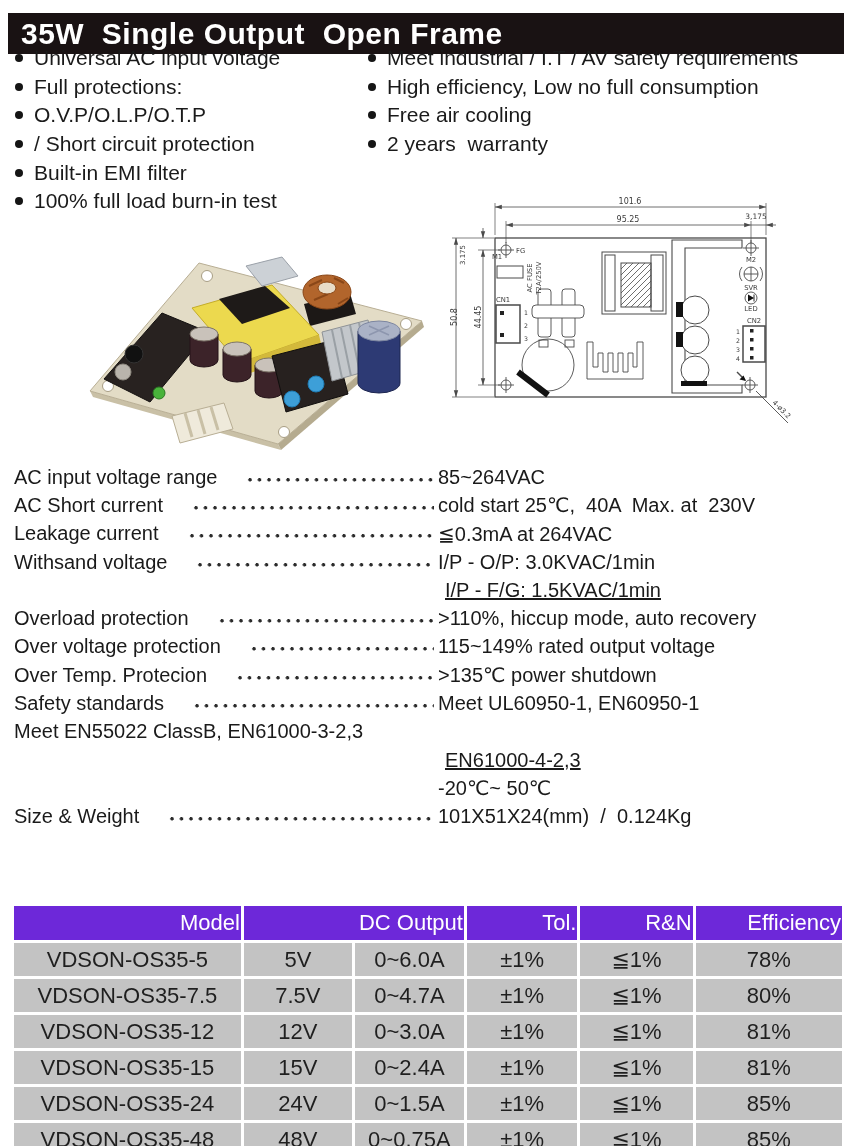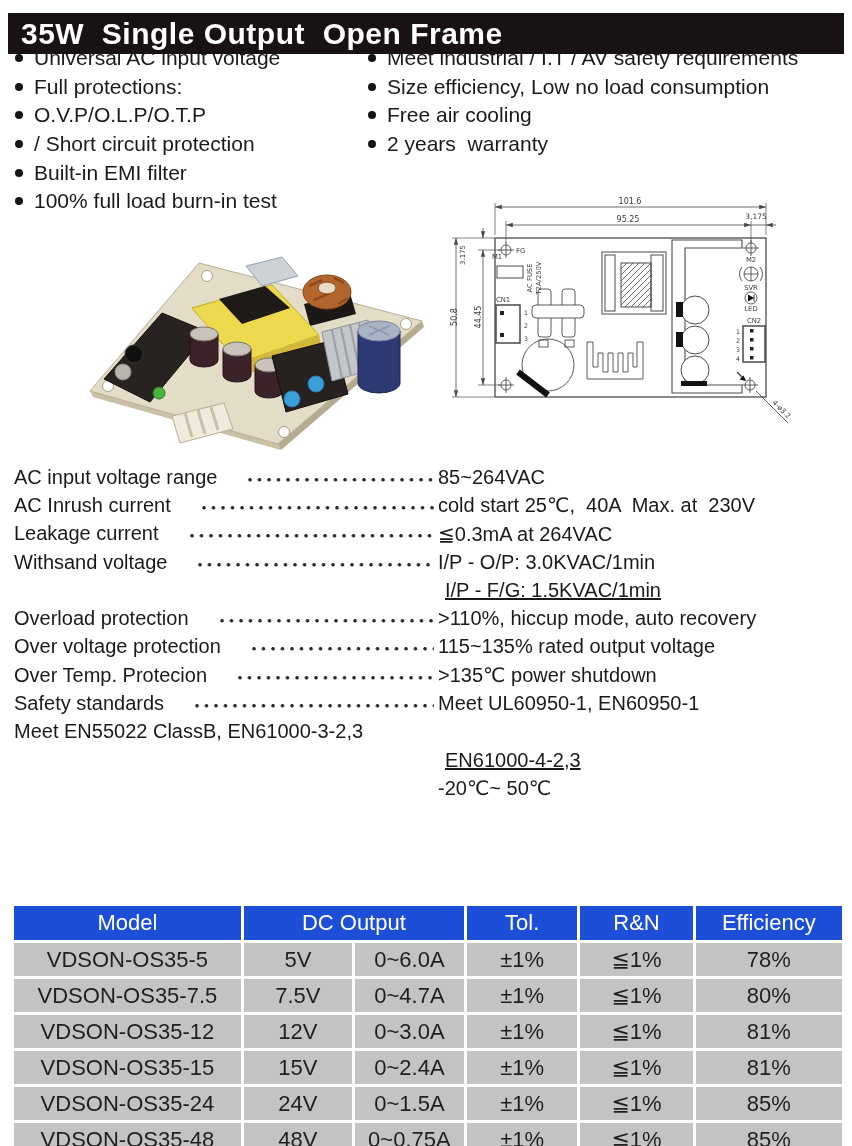--- a/index.html
+++ b/index.html
@@ -21,21 +21,21 @@
   .spec .left{width:424px;display:flex;align-items:center;flex:none;gap:20px;}
   .spec .lbl{white-space:pre;}
   .spec .dots{flex:1;align-self:stretch;margin:0 4px 0 9px;background-repeat:repeat-x;
         background-size:9.5px 100%;
         background-image:radial-gradient(circle at 4px 60%, #2a2a2a 1.5px, rgba(0,0,0,0) 2px);}
   .spec.cont .dots{background-image:none;}
   .spec .val{white-space:pre;}
   .spec.cont .val{padding-left:7px;text-decoration:underline;}
   .spec-table{position:absolute;left:11px;top:903px;width:834px;border-collapse:separate;
         border-spacing:3px;table-layout:fixed;font-size:22px;}
-  .spec-table th{background:#1d4ed8;color:#fff;font-weight:normal;height:32px;text-align:center;}
+  .spec-table th{background:#6d28d9;color:#fff;font-weight:normal;height:32px;text-align:right;}
   .spec-table td{background:#c3c3c3;color:#1f1f1f;height:31px;text-align:center;}
 </style>
 </head>
 <body>
 
 <div class="page">
 
   <div class="titlebar">35W  Single Output  Open Frame</div>
 
   <div class="features left">
@@ -73,21 +73,21 @@
 
   <div class="features right">
 
       <div class="feat">
         <span class="dot"></span>
         <span>Meet industrial / I.T / AV safety requirements</span>
       </div>
 
       <div class="feat">
         <span class="dot"></span>
-        <span>Size efficiency, Low no load consumption</span>
+        <span>High efficiency, Low no full consumption</span>
       </div>
 
       <div class="feat">
         <span class="dot"></span>
         <span>Free air cooling</span>
       </div>
 
       <div class="feat">
         <span class="dot"></span>
         <span>2 years  warranty</span>
@@ -295,21 +295,21 @@
       <div class="spec">
         <span class="left">
           <span class="lbl">AC input voltage range</span>
           <span class="dots"></span>
         </span>
         <span class="val">85~264VAC</span>
       </div>
 
       <div class="spec">
         <span class="left">
-          <span class="lbl">AC Inrush current</span>
+          <span class="lbl">AC Short current</span>
           <span class="dots"></span>
         </span>
         <span class="val">cold start 25℃,  40A  Max. at  230V</span>
       </div>
 
       <div class="spec">
         <span class="left">
           <span class="lbl">Leakage current</span>
           <span class="dots"></span>
         </span>
@@ -338,21 +338,21 @@
           <span class="dots"></span>
         </span>
         <span class="val">&gt;110%, hiccup mode, auto recovery</span>
       </div>
 
       <div class="spec">
         <span class="left">
           <span class="lbl">Over voltage protection</span>
           <span class="dots"></span>
         </span>
-        <span class="val">115~135% rated output voltage</span>
+        <span class="val">115~149% rated output voltage</span>
       </div>
 
       <div class="spec">
         <span class="left">
           <span class="lbl">Over Temp. Protecion</span>
           <span class="dots"></span>
         </span>
         <span class="val">&gt;135℃ power shutdown</span>
       </div>
 
@@ -376,20 +376,27 @@
         <span class="val">EN61000-4-2,3</span>
       </div>
 
       <div class="spec">
         <span class="left">
           <span class="dots"></span>
         </span>
         <span class="val">-20℃~ 50℃</span>
       </div>
 
+      <div class="spec">
+        <span class="left">
+          <span class="lbl">Size &amp; Weight</span>
+          <span class="dots"></span>
+        </span>
+        <span class="val">101X51X24(mm)  /  0.124Kg</span>
+      </div>
     </div>
 
   <table class="spec-table">
     <colgroup>
       <col style="width:27.9%">
         <col style="width:13.3%">
         <col style="width:13.4%">
       <col style="width:13.6%">
         <col style="width:13.8%">
         <col style="width:18%">

